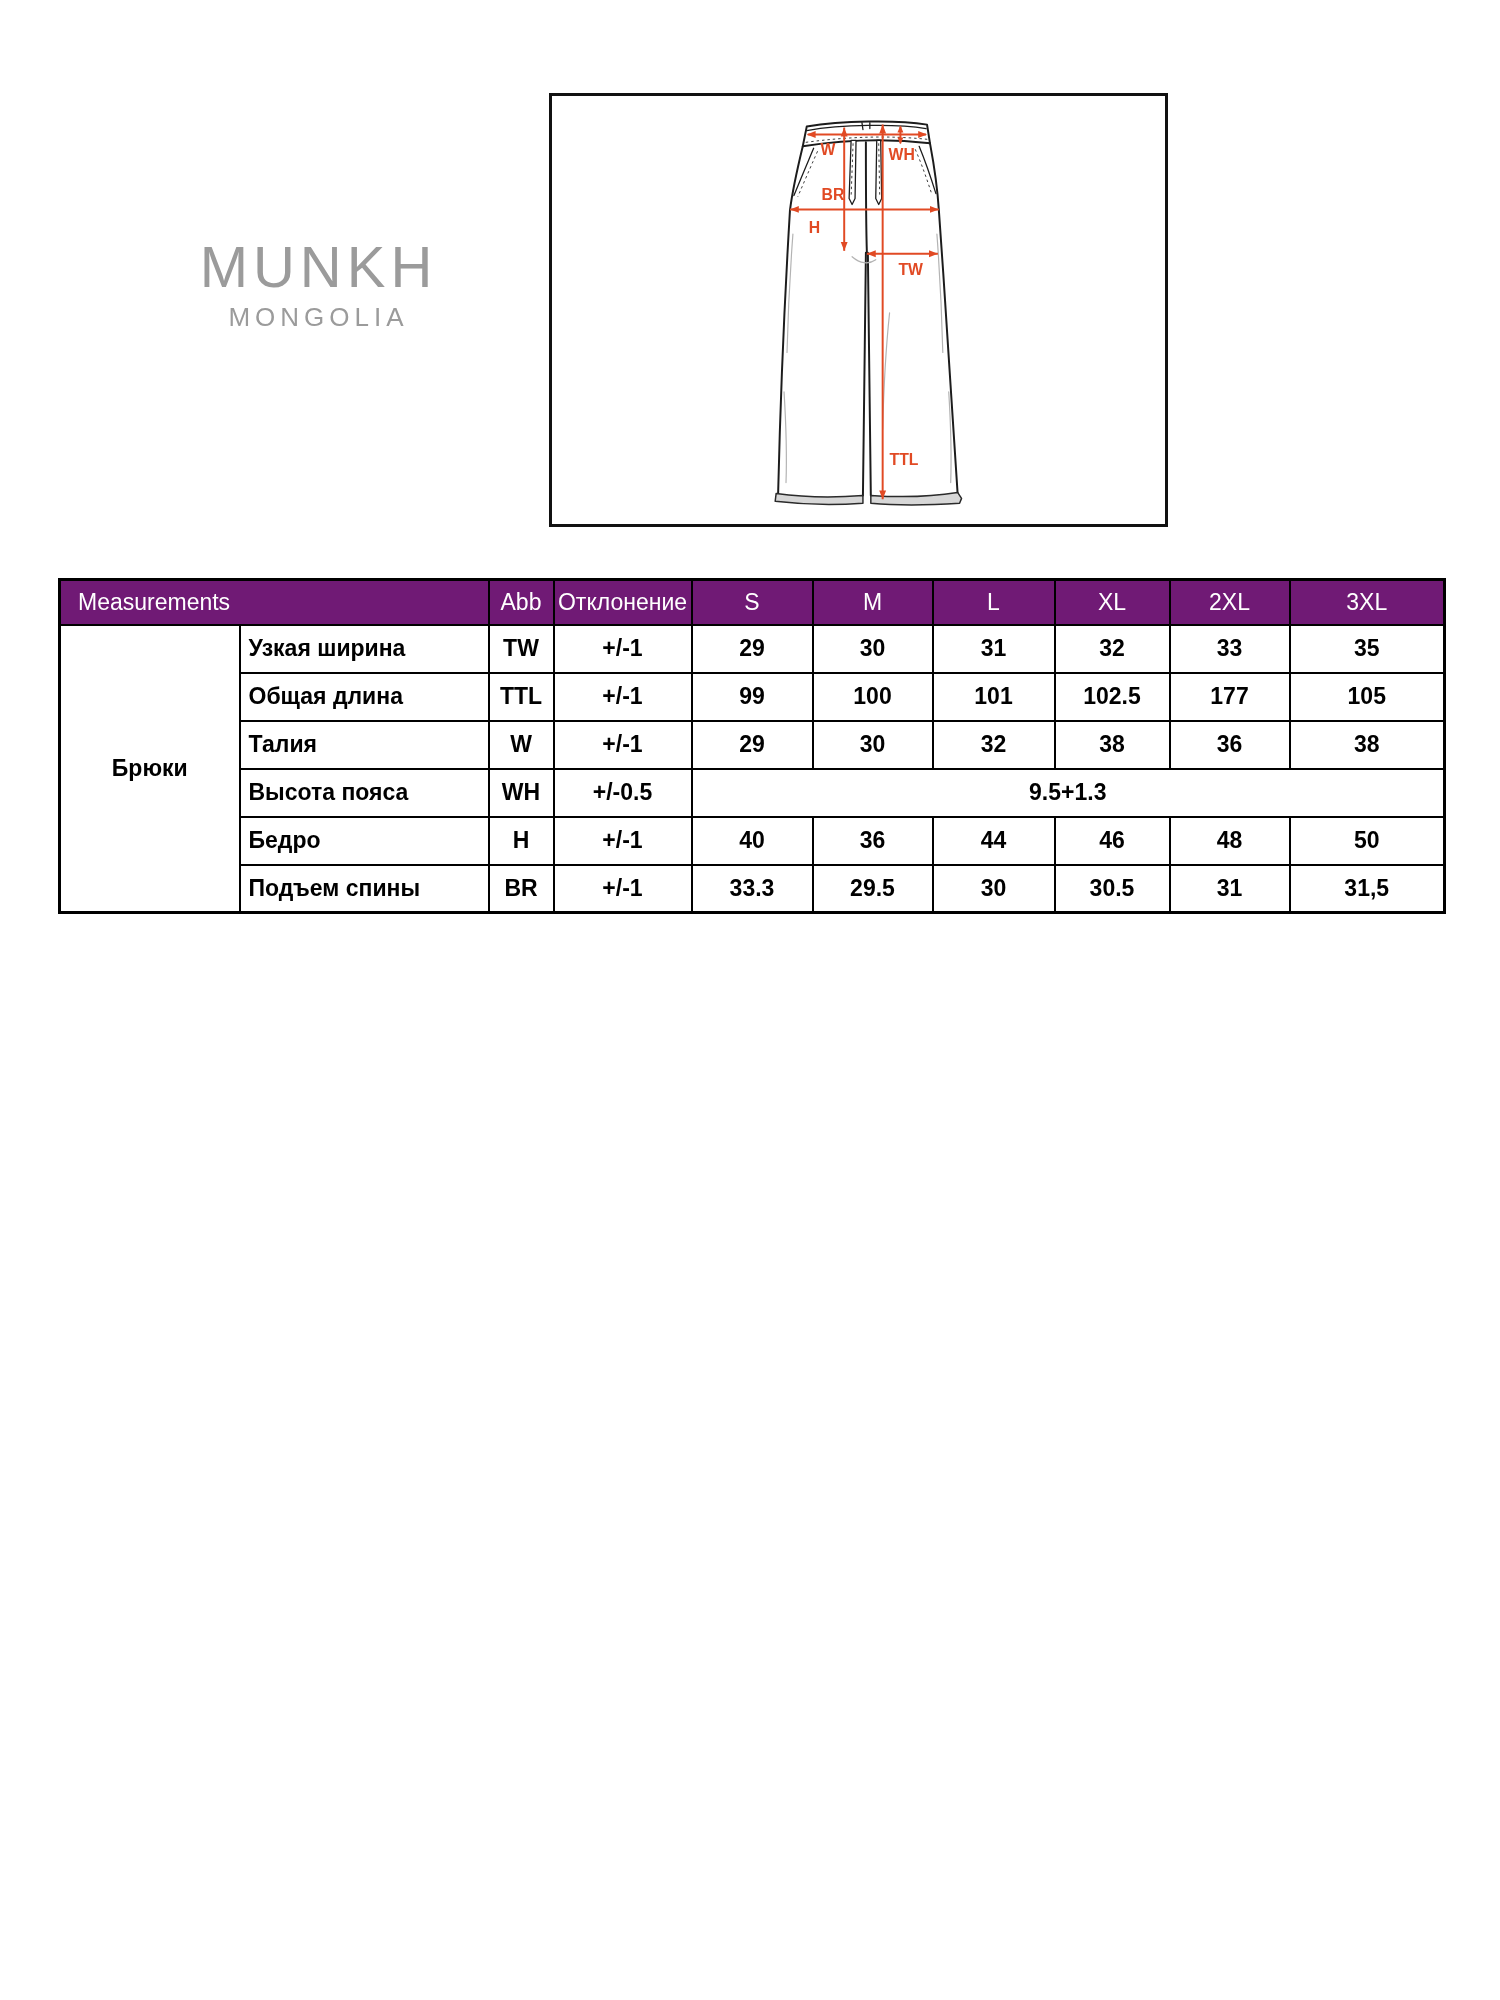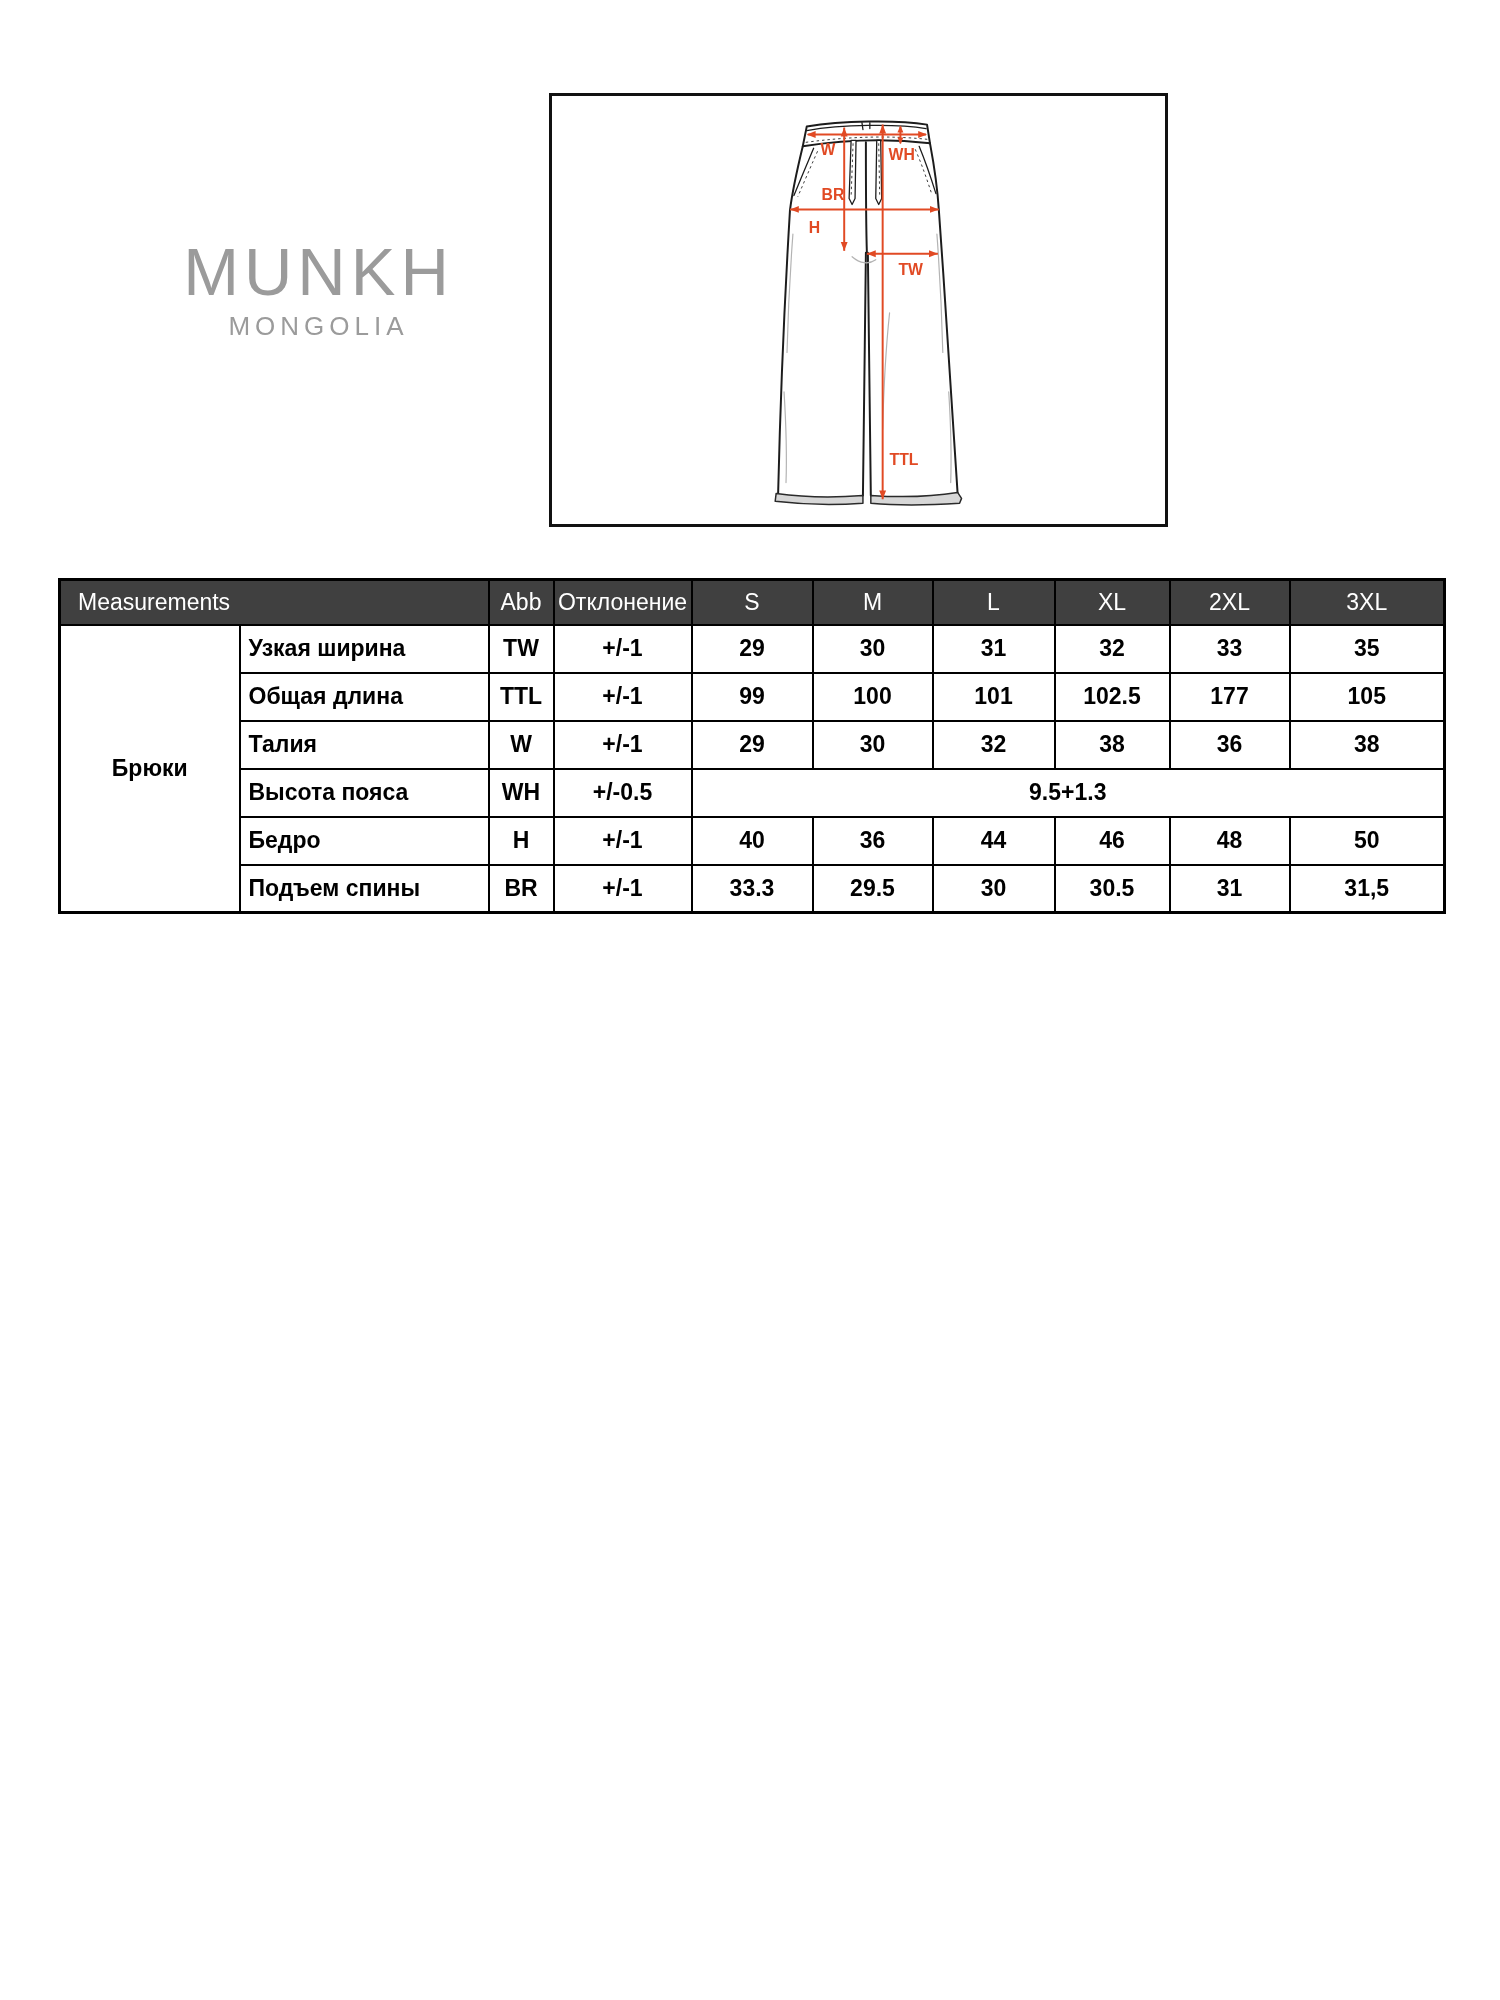--- a/index.html
+++ b/index.html
@@ -18,21 +18,21 @@
     overflow:hidden;
   }
 
   
   .logo{
     position:absolute;left:116px;top:238px;width:400px;
     text-align:center;color:var(--logo-gray);
     user-select:none;
   }
   .logo-name{
-    font-size:67px;line-height:1;letter-spacing:5px;margin-right:-5px;
+    font-size:58px;line-height:1;letter-spacing:5px;margin-right:-5px;
     font-weight:400;
   }
   .logo-sub{
     font-size:26px;line-height:1;letter-spacing:5px;margin-right:-5px;
     margin-top:8px;font-weight:400;
   }
 
   
   .diagram-box{
     position:absolute;left:549px;top:93px;width:619px;height:434px;
@@ -65,21 +65,21 @@
     padding:0;
     text-align:center;
     vertical-align:middle;
     overflow:hidden;
     white-space:nowrap;
     font-weight:bold;
   }
   .size-table thead tr{height:45px;}
   .size-table tbody tr{height:48px;}
   .size-table thead th{
-    background:#404040;color:#fff;font-weight:400;border-color:#000;
+    background:#701a75;color:#fff;font-weight:400;border-color:#000;
   }
   .th-meas{text-align:left !important;padding-left:17px !important;}
   .cell-name{text-align:left !important;padding-left:8px !important;}
 </style>
 </head>
 <body>
 
 <div class="page">
 
   <div class="logo">

